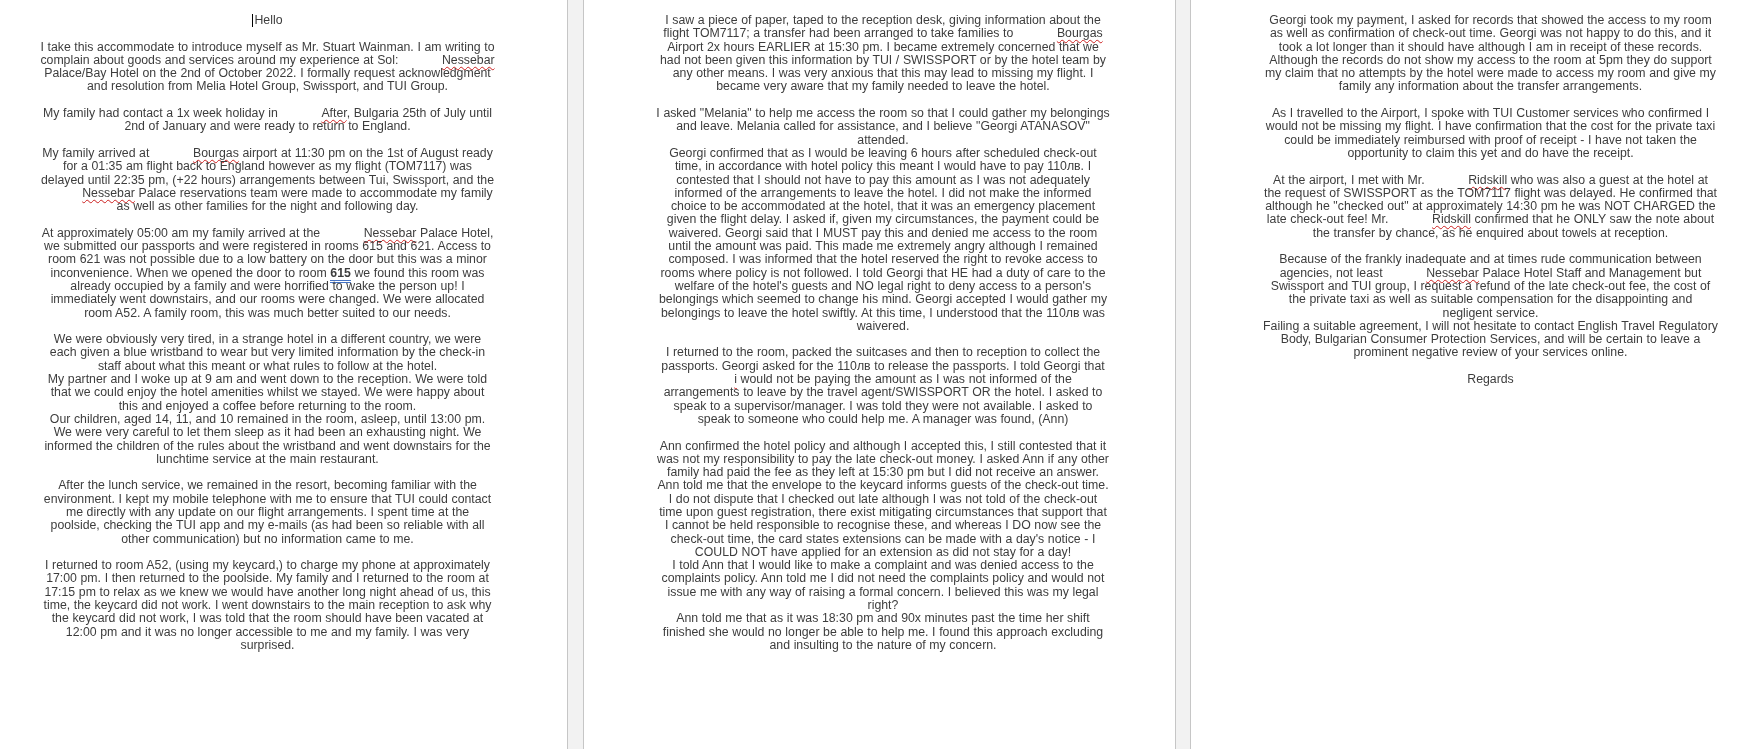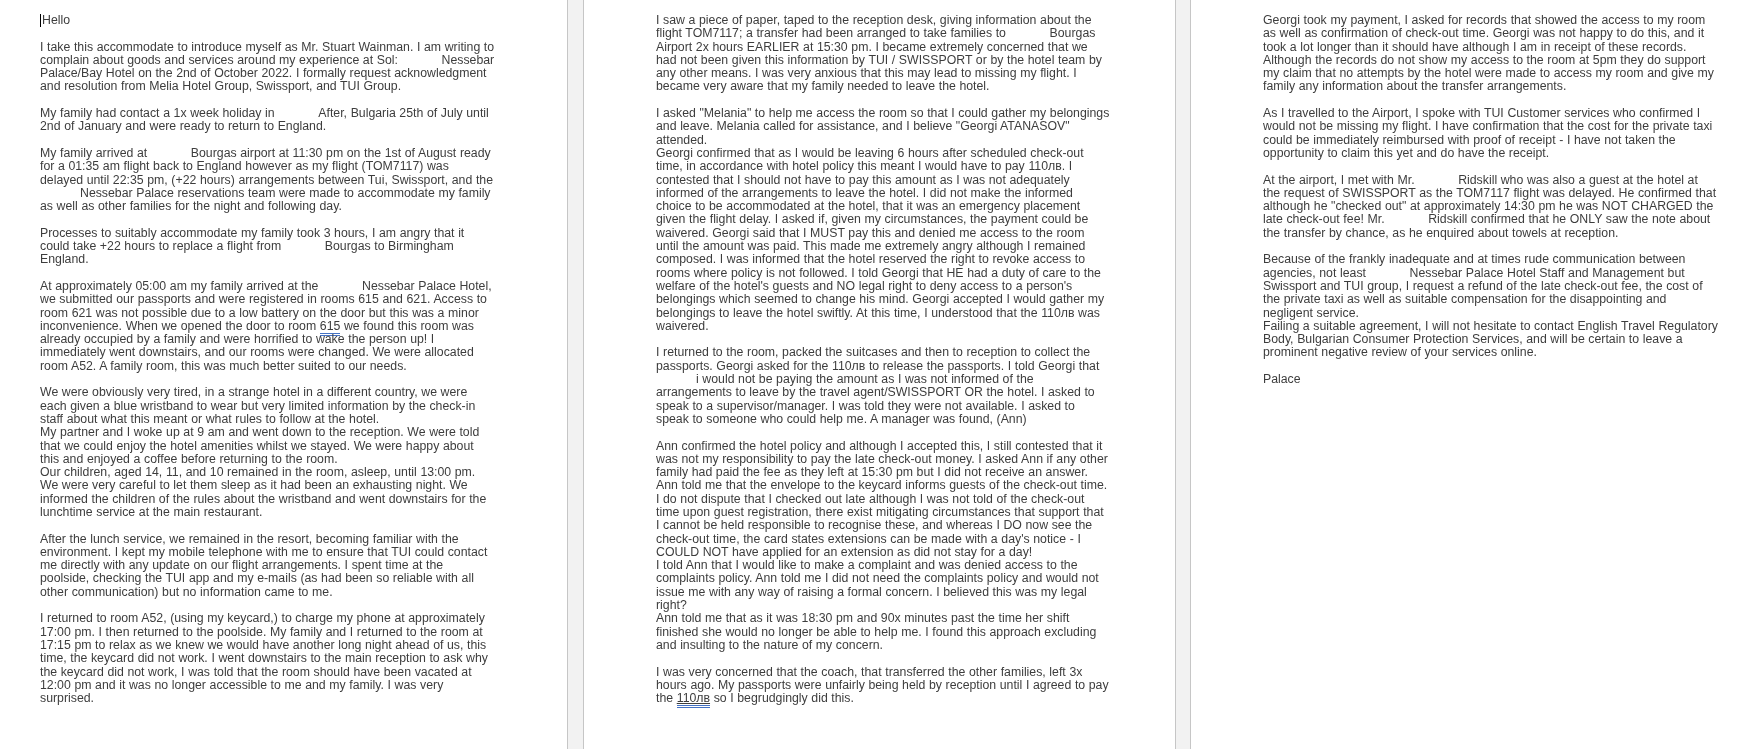--- a/index.html
+++ b/index.html
@@ -41,31 +41,34 @@
   }
   .page-3 {
     left: 1190px;
     width: 600px;
     border-left: 1px solid #c6c6c6;
     padding: 74px 72px 0 72px;
   }
   .para {
     margin: 0 0 13.3px 0;
     word-spacing: 0.2px;
+    text-align: center;
   }
   .run-spell {
+    text-decoration: underline;
     text-decoration-style: wavy;
     text-decoration-color: #cc2020;
     text-decoration-thickness: 1px;
     text-decoration-skip-ink: none;
     text-underline-offset: 2px;
     padding-left: 40px;
   }
   .run-grammar {
     border-bottom: 3px double #4472c4;
+    font-weight: bold;
   }
   .run-grammar-u {
     text-decoration: underline;
     text-decoration-color: #3d3d3d;
     border-bottom: 3px double #4472c4;
   }
   .caret {
     display: inline-block;
     width: 1px;
     height: 13px;
@@ -77,38 +80,36 @@
 </head>
 <body>
 
 <div class="canvas">
   <div class="page page-1">
     <div class="page-content">
         <p class="para"><span class="caret"></span><span>Hello</span></p>
         <p class="para"><span>I take this accommodate to introduce myself as Mr. Stuart Wainman. I am writing to complain about goods and services around my experience at Sol: </span><span class="run-spell">Nessebar</span><span> Palace/Bay Hotel on the 2nd of October 2022. I formally request acknowledgment and resolution from Melia Hotel Group, Swissport, and TUI Group.</span></p>
         <p class="para"><span>My family had contact a 1x week holiday in </span><span class="run-spell">After</span><span>, Bulgaria 25th of July until 2nd of January and were ready to return to England.</span></p>
         <p class="para"><span>My family arrived at </span><span class="run-spell">Bourgas</span><span> airport at 11:30 pm on the 1st of August ready for a 01:35 am flight back to England however as my flight (TOM7117) was delayed until 22:35 pm, (+22 hours) arrangements between Tui, Swissport, and the </span><span class="run-spell">Nessebar</span><span> Palace reservations team were made to accommodate my family as well as other families for the night and following day.</span></p>
-        <p class="para"><span>Processes to suitably accommodate my family took 3 hours, I am angry that it could take +22 hours to replace a flight from </span><span class="run-spell">Bourgas</span><span> to Birmingham England.</span></p>
         <p class="para"><span>At approximately 05:00 am my family arrived at the </span><span class="run-spell">Nessebar</span><span> Palace Hotel, we submitted our passports and were registered in rooms 615 and 621. Access to room 621 was not possible due to a low battery on the door but this was a minor inconvenience. When we opened the door to room </span><span class="run-grammar">615</span><span> we found this room was already occupied by a family and were horrified to wake the person up! I immediately went downstairs, and our rooms were changed. We were allocated room A52. A family room, this was much better suited to our needs.</span></p>
         <p class="para"><span>We were obviously very tired, in a strange hotel in a different country, we were each given a blue wristband to wear but very limited information by the check-in staff about what this meant or what rules to follow at the hotel.</span><br><span>My partner and I woke up at 9 am and went down to the reception. We were told that we could enjoy the hotel amenities whilst we stayed. We were happy about this and enjoyed a coffee before returning to the room.</span><br><span>Our children, aged 14, 11, and 10 remained in the room, asleep, until 13:00 pm. We were very careful to let them sleep as it had been an exhausting night. We informed the children of the rules about the wristband and went downstairs for the lunchtime service at the main restaurant.</span></p>
         <p class="para"><span>After the lunch service, we remained in the resort, becoming familiar with the environment. I kept my mobile telephone with me to ensure that TUI could contact me directly with any update on our flight arrangements. I spent time at the poolside, checking the TUI app and my e-mails (as had been so reliable with all other communication) but no information came to me.</span></p>
         <p class="para"><span>I returned to room A52, (using my keycard,) to charge my phone at approximately 17:00 pm. I then returned to the poolside. My family and I returned to the room at 17:15 pm to relax as we knew we would have another long night ahead of us, this time, the keycard did not work. I went downstairs to the main reception to ask why the keycard did not work, I was told that the room should have been vacated at 12:00 pm and it was no longer accessible to me and my family. I was very surprised.</span></p>
       </div>
   </div>
   <div class="page page-2">
     <div class="page-content">
         <p class="para"><span>I saw a piece of paper, taped to the reception desk, giving information about the flight TOM7117; a transfer had been arranged to take families to </span><span class="run-spell">Bourgas</span><span> Airport 2x hours EARLIER at 15:30 pm. I became extremely concerned that we had not been given this information by TUI / SWISSPORT or by the hotel team by any other means. I was very anxious that this may lead to missing my flight. I became very aware that my family needed to leave the hotel.</span></p>
         <p class="para"><span>I asked "Melania" to help me access the room so that I could gather my belongings and leave. Melania called for assistance, and I believe "Georgi ATANASOV" attended.</span><br><span>Georgi confirmed that as I would be leaving 6 hours after scheduled check-out time, in accordance with hotel policy this meant I would have to pay 110лв. I contested that I should not have to pay this amount as I was not adequately informed of the arrangements to leave the hotel. I did not make the informed choice to be accommodated at the hotel, that it was an emergency placement given the flight delay. I asked if, given my circumstances, the payment could be waivered. Georgi said that I MUST pay this and denied me access to the room until the amount was paid. This made me extremely angry although I remained composed. I was informed that the hotel reserved the right to revoke access to rooms where policy is not followed. I told Georgi that HE had a duty of care to the welfare of the hotel's guests and NO legal right to deny access to a person's belongings which seemed to change his mind. Georgi accepted I would gather my belongings to leave the hotel swiftly. At this time, I understood that the 110лв was waivered.</span></p>
         <p class="para"><span>I returned to the room, packed the suitcases and then to reception to collect the passports. Georgi asked for the 110лв to release the passports. I told Georgi that </span><span class="run-spell">i</span><span> would not be paying the amount as I was not informed of the arrangements to leave by the travel agent/SWISSPORT OR the hotel. I asked to speak to a supervisor/manager. I was told they were not available. I asked to speak to someone who could help me. A manager was found, (Ann)</span></p>
         <p class="para"><span>Ann confirmed the hotel policy and although I accepted this, I still contested that it was not my responsibility to pay the late check-out money. I asked Ann if any other family had paid the fee as they left at 15:30 pm but I did not receive an answer.</span><br><span>Ann told me that the envelope to the keycard informs guests of the check-out time. I do not dispute that I checked out late although I was not told of the check-out time upon guest registration, there exist mitigating circumstances that support that I cannot be held responsible to recognise these, and whereas I DO now see the check-out time, the card states extensions can be made with a day's notice - I COULD NOT have applied for an extension as did not stay for a day!</span><br><span>I told Ann that I would like to make a complaint and was denied access to the complaints policy. Ann told me I did not need the complaints policy and would not issue me with any way of raising a formal concern. I believed this was my legal right?</span><br><span>Ann told me that as it was 18:30 pm and 90x minutes past the time her shift finished she would no longer be able to help me. I found this approach excluding and insulting to the nature of my concern.</span></p>
-        <p class="para"><span>I was very concerned that the coach, that transferred the other families, left 3x hours ago. My passports were unfairly being held by reception until I agreed to pay the </span><span class="run-grammar-u">110лв</span><span> so I begrudgingly did this.</span></p>
       </div>
   </div>
   <div class="page page-3">
     <div class="page-content">
         <p class="para"><span>Georgi took my payment, I asked for records that showed the access to my room as well as confirmation of check-out time. Georgi was not happy to do this, and it took a lot longer than it should have although I am in receipt of these records. Although the records do not show my access to the room at 5pm they do support my claim that no attempts by the hotel were made to access my room and give my family any information about the transfer arrangements.</span></p>
         <p class="para"><span>As I travelled to the Airport, I spoke with TUI Customer services who confirmed I would not be missing my flight. I have confirmation that the cost for the private taxi could be immediately reimbursed with proof of receipt - I have not taken the opportunity to claim this yet and do have the receipt.</span></p>
         <p class="para"><span>At the airport, I met with Mr. </span><span class="run-spell">Ridskill</span><span> who was also a guest at the hotel at the request of SWISSPORT as the TOM7117 flight was delayed. He confirmed that although he "checked out" at approximately 14:30 pm he was NOT CHARGED the late check-out fee! Mr. </span><span class="run-spell">Ridskill</span><span> confirmed that he ONLY saw the note about the transfer by chance, as he enquired about towels at reception.</span></p>
         <p class="para"><span>Because of the frankly inadequate and at times rude communication between agencies, not least </span><span class="run-spell">Nessebar</span><span> Palace Hotel Staff and Management but Swissport and TUI group, I request a refund of the late check-out fee, the cost of the private taxi as well as suitable compensation for the disappointing and negligent service.</span><br><span>Failing a suitable agreement, I will not hesitate to contact English Travel Regulatory Body, Bulgarian Consumer Protection Services, and will be certain to leave a prominent negative review of your services online.</span></p>
-        <p class="para"><span>Palace</span></p>
+        <p class="para"><span>Regards</span></p>
       </div>
   </div>
 </div>
 
 </body></html>

